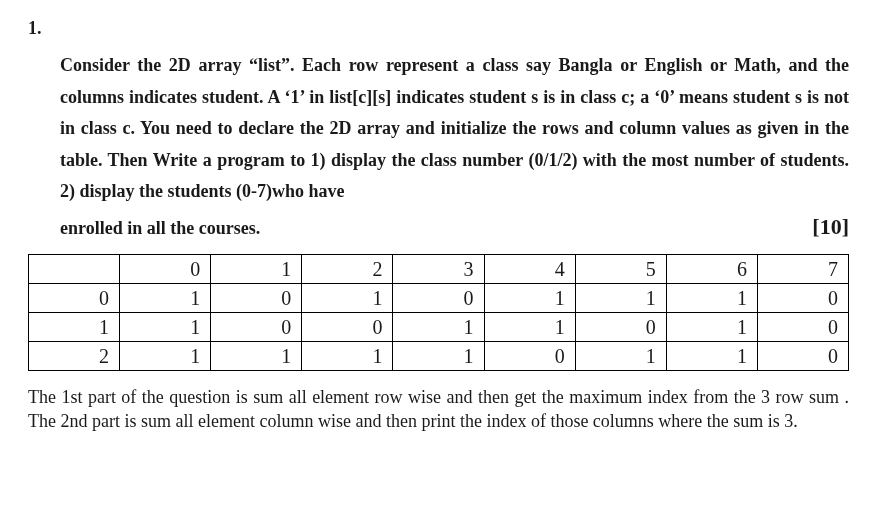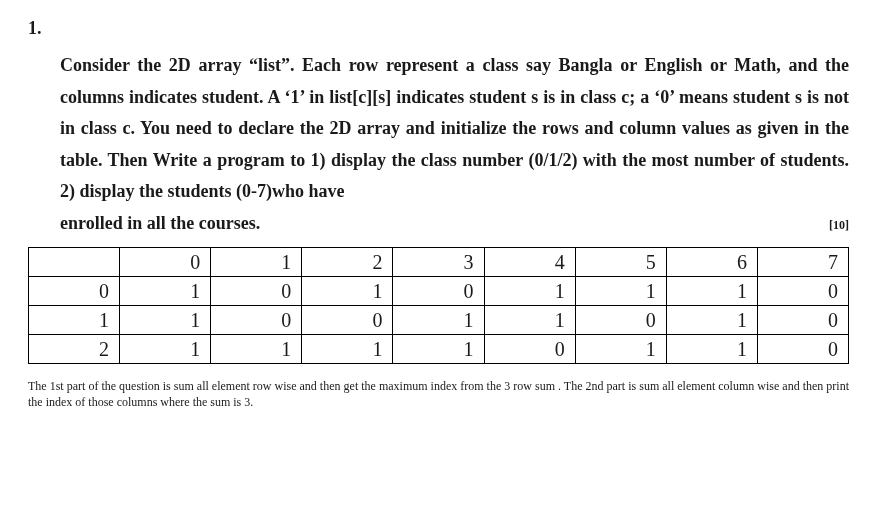--- a/index.html
+++ b/index.html
@@ -26,21 +26,21 @@
   }
   .prompt {
     font-weight: bold;
     font-size: 18px;
     line-height: 1.75;
     text-align: justify;
     margin-top: 32px;
   }
   .marks {
     font-weight: bold;
-    font-size: 12px;
+    font-size: 22px;
     float: right;
   }
   .last-line {
     display: flex;
     justify-content: space-between;
     align-items: baseline;
     font-weight: bold;
     font-size: 18px;
   }
   table.grid {
@@ -53,21 +53,21 @@
     height: 28px;
     padding: 0 10px 0 0;
     font-size: 20px;
     text-align: right;
     min-width: 80px;
   }
   table.grid td.blank {
     
   }
   .explain {
-    font-size: 12px;
+    font-size: 18px;
     line-height: 1.35;
     text-align: justify;
   }
 </style>
 </head>
 <body>
 
 <div class="question">
   <div class="qnum">1.</div>
   <div class="qbody">

